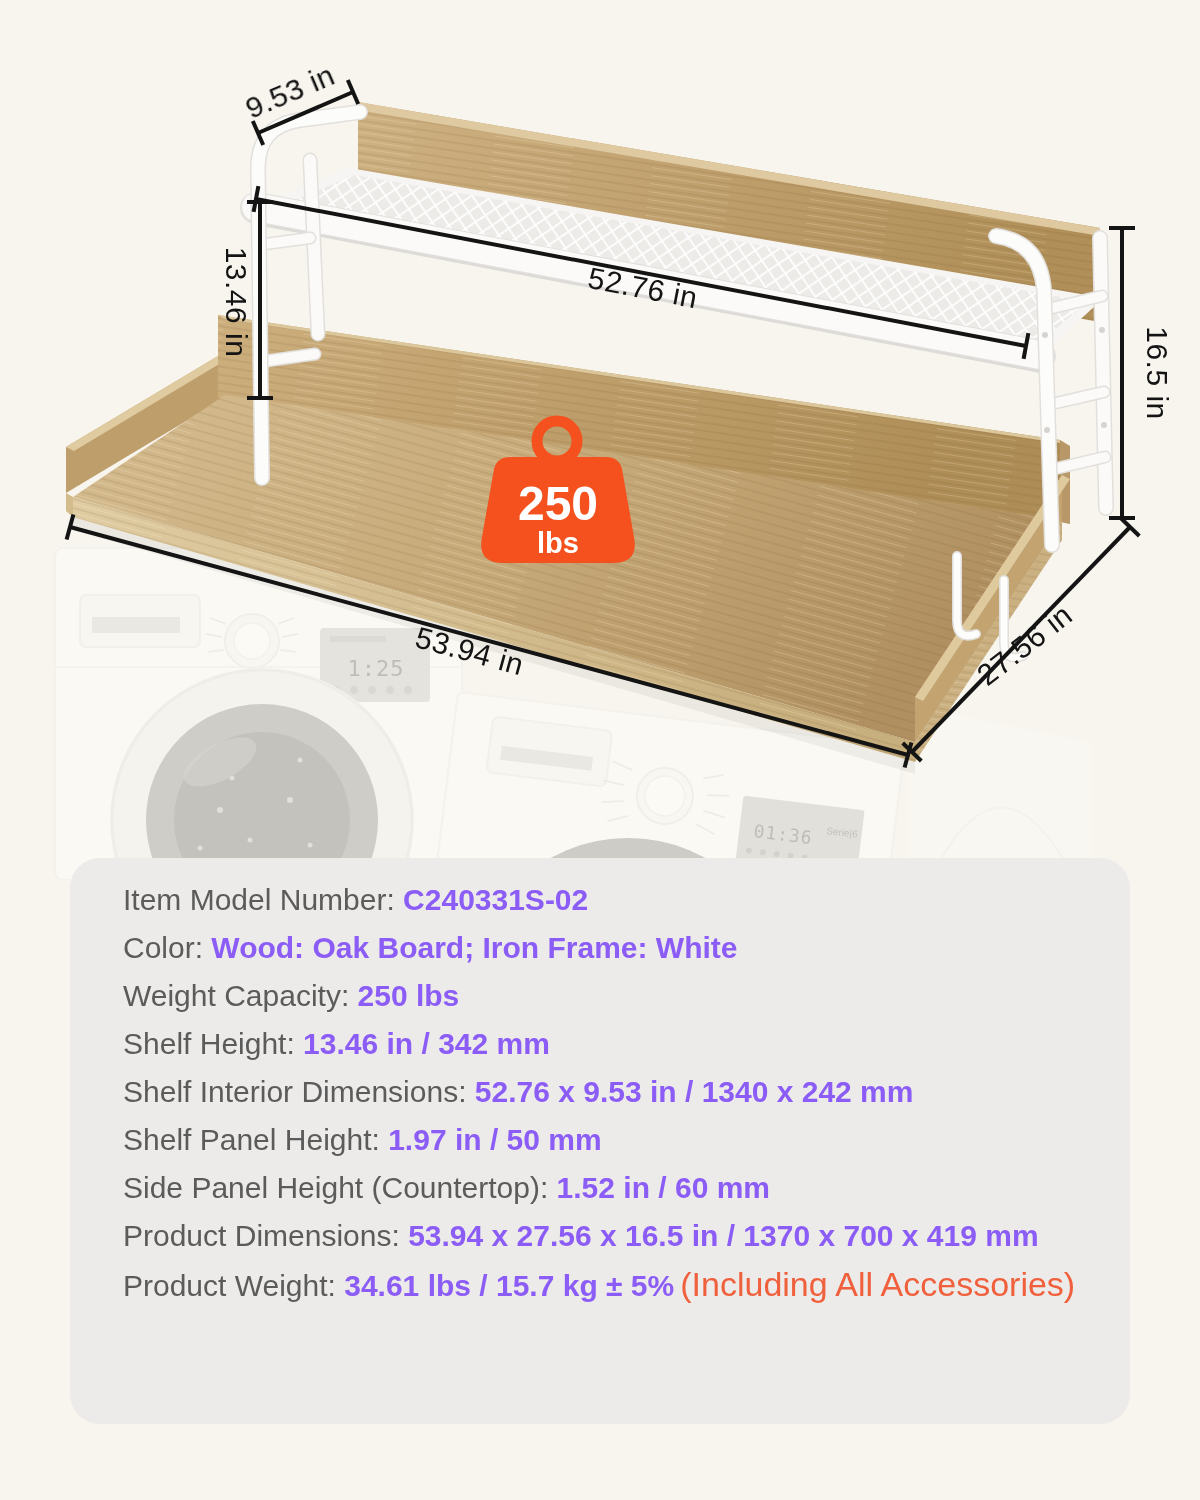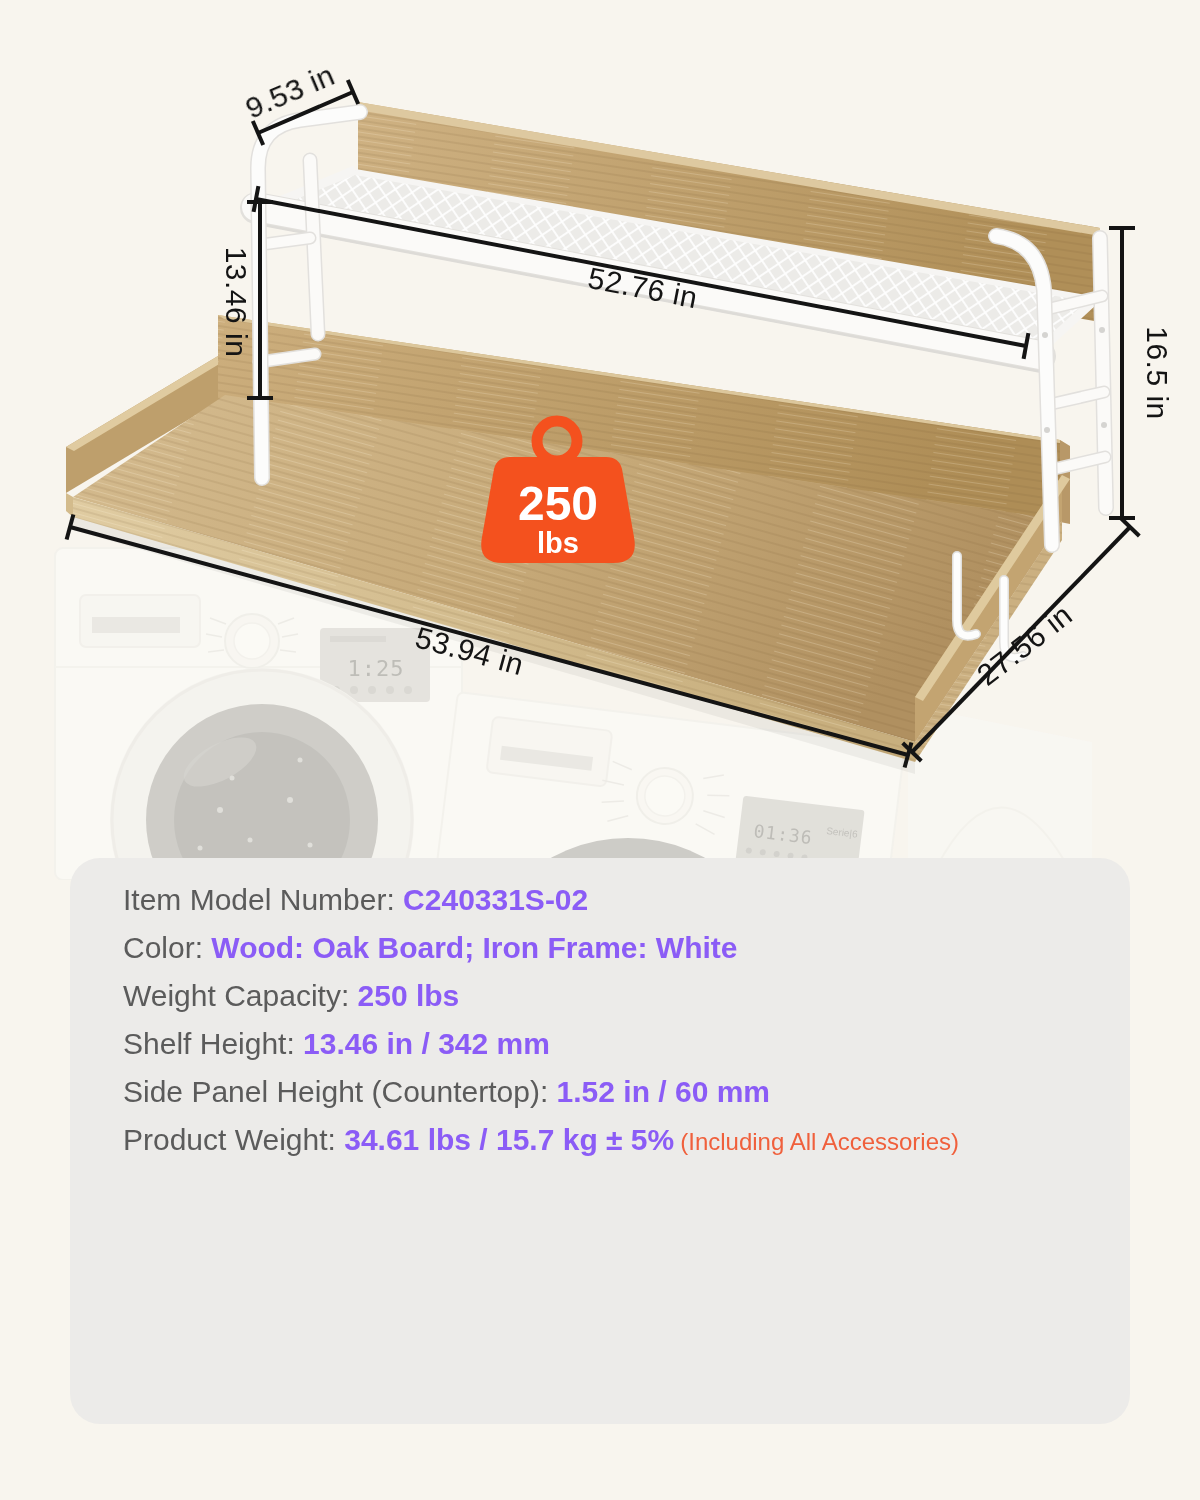--- a/index.html
+++ b/index.html
@@ -22,21 +22,21 @@
   .washer-brand{font-family:"Liberation Sans", sans-serif;fill:#8E8E8B;}
 
   .spec-panel{
     position:absolute;left:70px;top:858px;width:1060px;height:566px;
     background:#ECEBE9;border-radius:30px;box-sizing:border-box;
     padding:18px 30px 0 53px;
   }
   .spec-row{height:48px;line-height:48px;font-size:30px;white-space:nowrap;}
   .spec-label{color:#5B5B5B;}
   .spec-value{color:#8b5cf6;font-weight:700;}
-  .spec-note{color:#F0603C;font-size:24px;font-weight:400;margin-left:6px;}
+  .spec-note{color:#F0603C;font-size:34px;font-weight:400;margin-left:6px;}
 </style>
 </head>
 <body>
 
 <div class="stage">
 
 <svg id="scene" width="1200" height="880" viewBox="0 0 1200 880">
   <defs>
     <linearGradient id="gTop" x1="0" y1="0" x2="1" y2="0.35">
       <stop offset="0" stop-color="#D5BC90"></stop>
@@ -284,20 +284,29 @@
     <div class="spec-row">
       <span class="spec-label">Color: </span><span class="spec-value">Wood: Oak Board; Iron Frame: White</span>
     </div>
     <div class="spec-row">
       <span class="spec-label">Weight Capacity: </span><span class="spec-value">250 lbs</span>
     </div>
     <div class="spec-row">
       <span class="spec-label">Shelf Height: </span><span class="spec-value">13.46 in / 342 mm</span>
     </div>
     <div class="spec-row">
+      <span class="spec-label">Shelf Interior Dimensions: </span><span class="spec-value">52.76 x 9.53 in / 1340 x 242 mm</span>
+    </div>
+    <div class="spec-row">
+      <span class="spec-label">Shelf Panel Height: </span><span class="spec-value">1.97 in / 50 mm</span>
+    </div>
+    <div class="spec-row">
       <span class="spec-label">Side Panel Height (Countertop): </span><span class="spec-value">1.52 in / 60 mm</span>
     </div>
     <div class="spec-row">
+      <span class="spec-label">Product Dimensions: </span><span class="spec-value">53.94 x 27.56 x 16.5 in / 1370 x 700 x 419 mm</span>
+    </div>
+    <div class="spec-row">
       <span class="spec-label">Product Weight: </span><span class="spec-value">34.61 lbs / 15.7 kg ± 5%</span><span class="spec-note">(Including All Accessories)</span>
     </div>
   </div>
 
 </div>
 
 </body></html>

